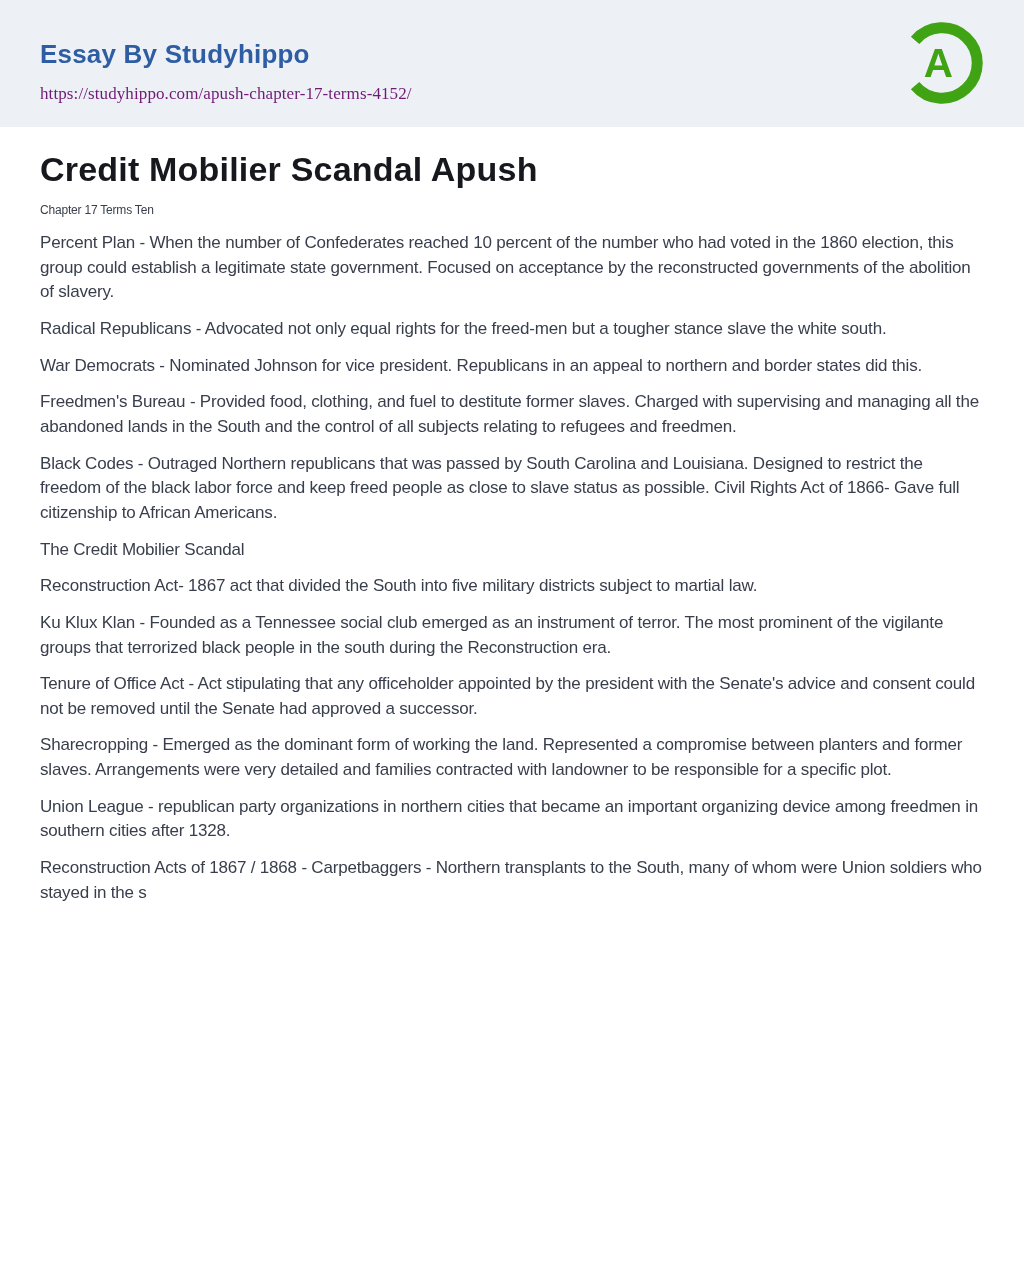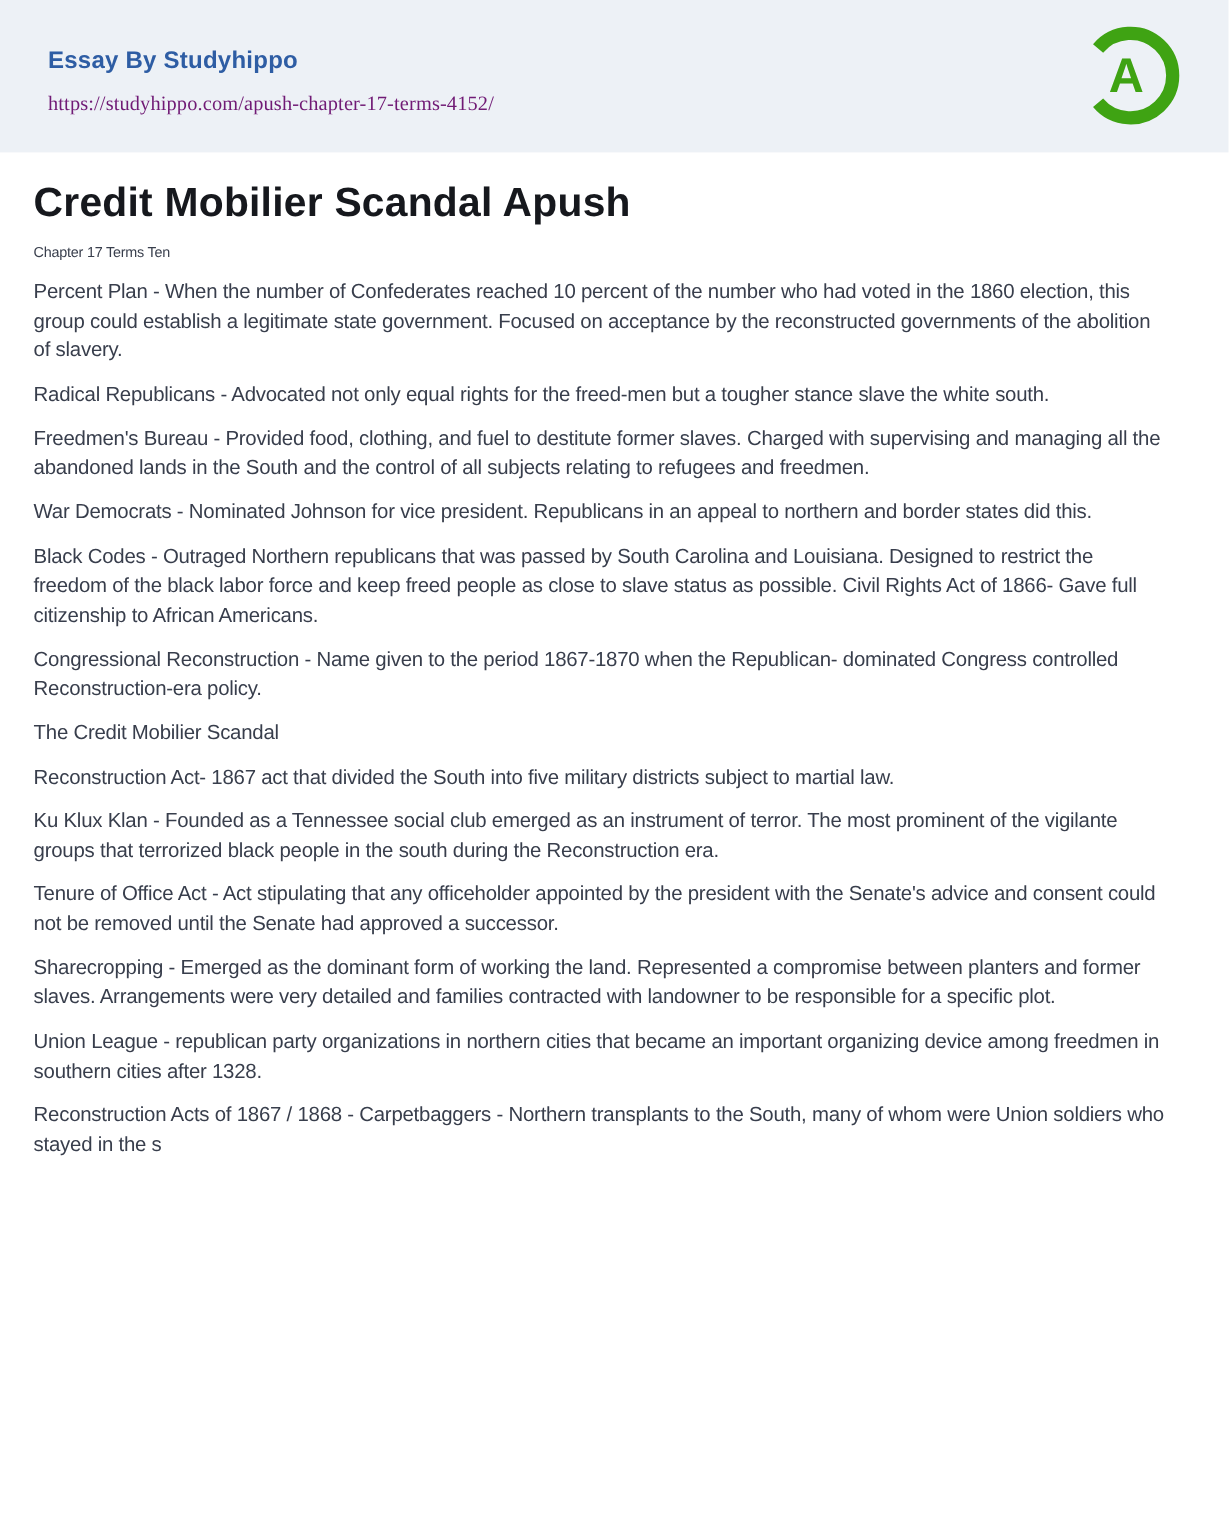--- a/index.html
+++ b/index.html
@@ -24,21 +24,21 @@
     background: #edf1f6;
     position: relative;
   }
   .header-text {
     position: absolute;
     left: 40px;
     top: 40px;
   }
   .site-title {
     margin: 0;
-    font-size: 20px;
+    font-size: 26px;
     font-weight: 700;
     letter-spacing: 0.2px;
     color: #2e5da4;
     line-height: 1.1;
   }
   .site-url {
     display: inline-block;
     margin-top: 15px;
     font-size: 17px;
     font-weight: 400;
@@ -50,21 +50,21 @@
   .logo {
     position: absolute;
     right: 38px;
     top: 19px;
     width: 88px;
     height: 88px;
   }
 
   
   .article {
-    padding: 0 40px 40px 28px;
+    padding: 0 40px 40px 40px;
   }
   .article-title {
     margin: 22px 0 0 0;
     font-size: 34px;
     line-height: 1.2;
     font-weight: 700;
     letter-spacing: 0.2px;
     color: #16181d;
   }
   .article-subtitle {
@@ -99,24 +99,23 @@
       <text x="46" y="66" text-anchor="middle" font-family="Liberation Sans, sans-serif" font-size="46" font-weight="600" fill="#3fa313">A</text>
     </svg>
   </div>
 
   <div class="article">
     <h1 class="article-title">Credit Mobilier Scandal Apush</h1>
     <p class="article-subtitle">Chapter 17 Terms Ten</p>
 
     <p class="essay-paragraph">Percent Plan - When the number of Confederates reached 10 percent of the number who had voted in the 1860 election, this group could establish a legitimate state government. Focused on acceptance by the reconstructed governments of the abolition of slavery.</p>
     <p class="essay-paragraph">Radical Republicans - Advocated not only equal rights for the freed-men but a tougher stance slave the white south.</p>
+    <p class="essay-paragraph">War Democrats - Nominated Johnson for vice president. Republicans in an appeal to northern and border states did this.</p>
     <p class="essay-paragraph">Freedmen's Bureau - Provided food, clothing, and fuel to destitute former slaves. Charged with supervising and managing all the abandoned lands in the South and the control of all subjects relating to refugees and freedmen.</p>
-    <p class="essay-paragraph">War Democrats - Nominated Johnson for vice president. Republicans in an appeal to northern and border states did this.</p>
     <p class="essay-paragraph">Black Codes - Outraged Northern republicans that was passed by South Carolina and Louisiana. Designed to restrict the freedom of the black labor force and keep freed people as close to slave status as possible. Civil Rights Act of 1866- Gave full citizenship to African Americans.</p>
-    <p class="essay-paragraph">Congressional Reconstruction - Name given to the period 1867-1870 when the Republican- dominated Congress controlled Reconstruction-era policy.</p>
     <p class="essay-paragraph">The Credit Mobilier Scandal</p>
     <p class="essay-paragraph">Reconstruction Act- 1867 act that divided the South into five military districts subject to martial law.</p>
     <p class="essay-paragraph">Ku Klux Klan - Founded as a Tennessee social club emerged as an instrument of terror. The most prominent of the vigilante groups that terrorized black people in the south during the Reconstruction era.</p>
     <p class="essay-paragraph">Tenure of Office Act - Act stipulating that any officeholder appointed by the president with the Senate's advice and consent could not be removed until the Senate had approved a successor.</p>
     <p class="essay-paragraph">Sharecropping - Emerged as the dominant form of working the land. Represented a compromise between planters and former slaves. Arrangements were very detailed and families contracted with landowner to be responsible for a specific plot.</p>
     <p class="essay-paragraph">Union League - republican party organizations in northern cities that became an important organizing device among freedmen in southern cities after 1328.</p>
     <p class="essay-paragraph">Reconstruction Acts of 1867 / 1868 - Carpetbaggers - Northern transplants to the South, many of whom were Union soldiers who stayed in the s</p>
   </div>
 
 </div>

